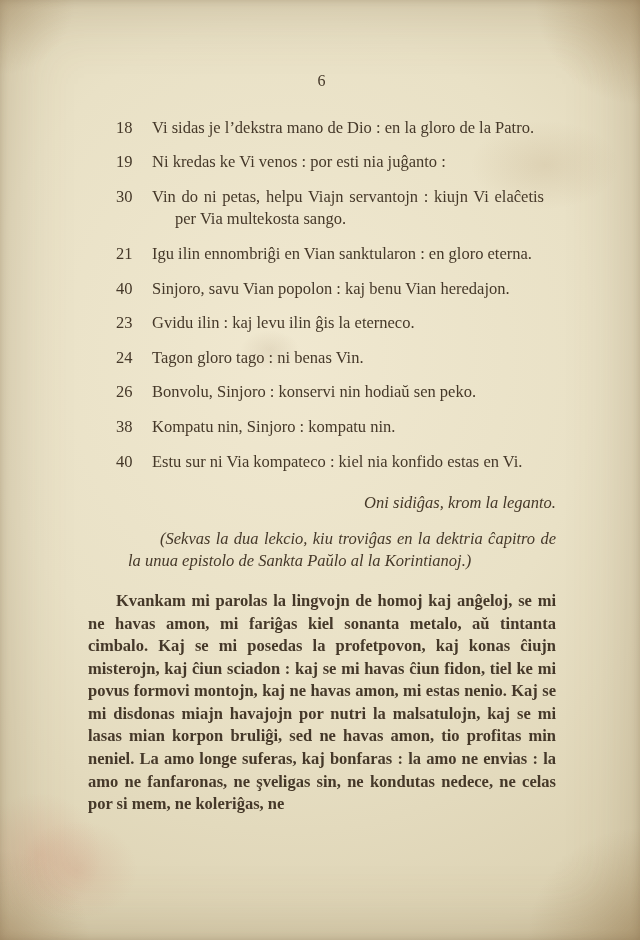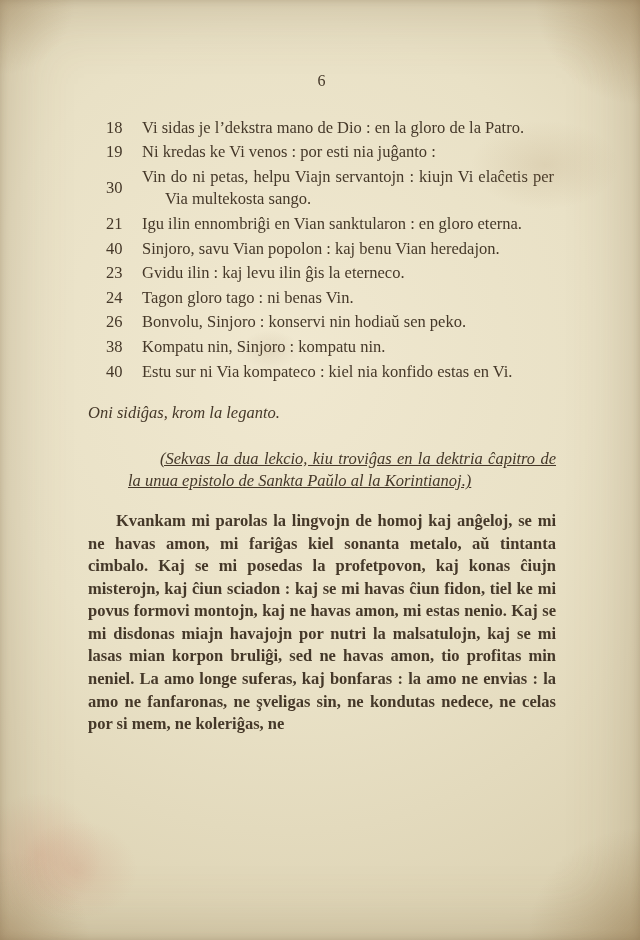--- a/index.html
+++ b/index.html
@@ -51,43 +51,42 @@
     text-align: center;
     font-size: 16px;
     margin-bottom: 24px;
     letter-spacing: 1px;
   }
   .verses {
     padding-left: 16px;
   }
   .verse {
     display: flex;
-    margin: 2px;
-    align-items: center;
+    margin: 12px;
   }
   .vnum {
     flex: 0 0 36px;
     width: 36px;
   }
   .vtext {
     flex: 1 1 auto;
     text-align: justify;
     padding-left: 23px;
     text-indent: -23px;
   }
   .rubric {
     margin: 19px 0 0 0;
     font-style: italic;
+    text-align: right;
   }
   .lection {
-    margin: 23px 0 0 40px;
+    margin: 13px 0 0 40px;
     text-indent: 32px;
     font-style: italic;
     text-align: justify;
-    text-decoration: underline;
   }
   .body-text {
     margin: 17px 0 0 0;
     text-indent: 28px;
     text-align: justify;
     font-weight: bold;
   }
 </style>
 </head>
 <body>

